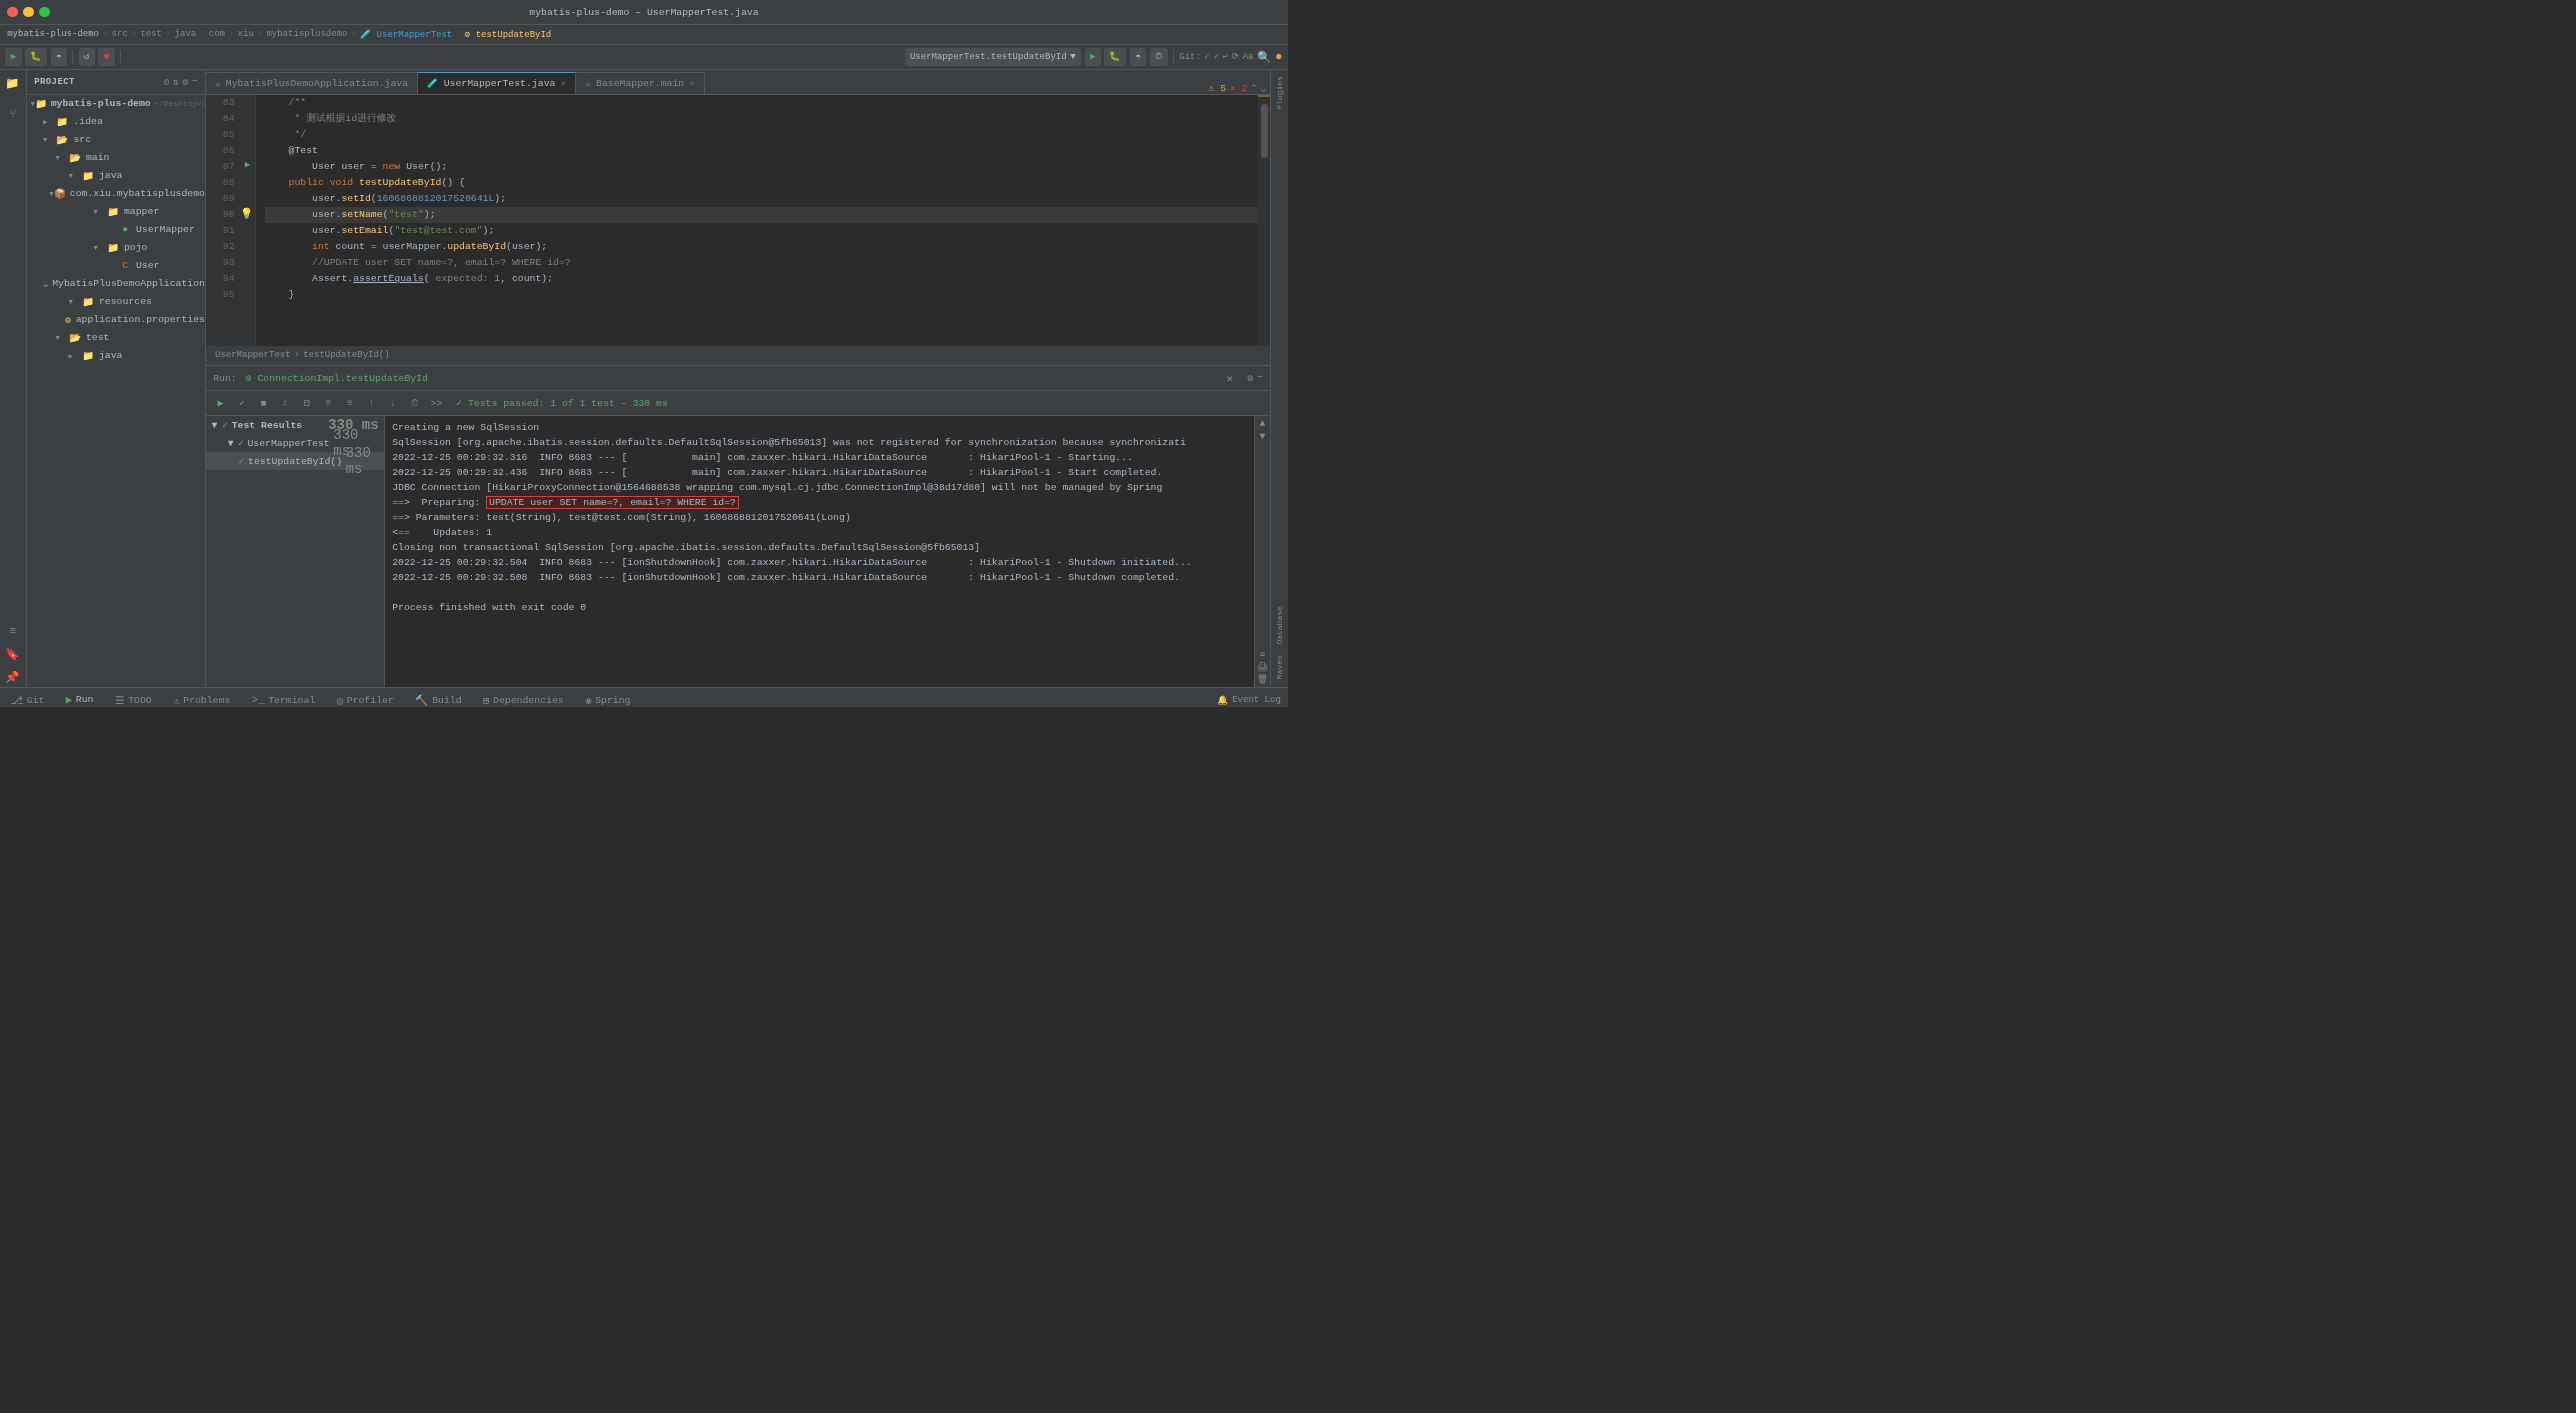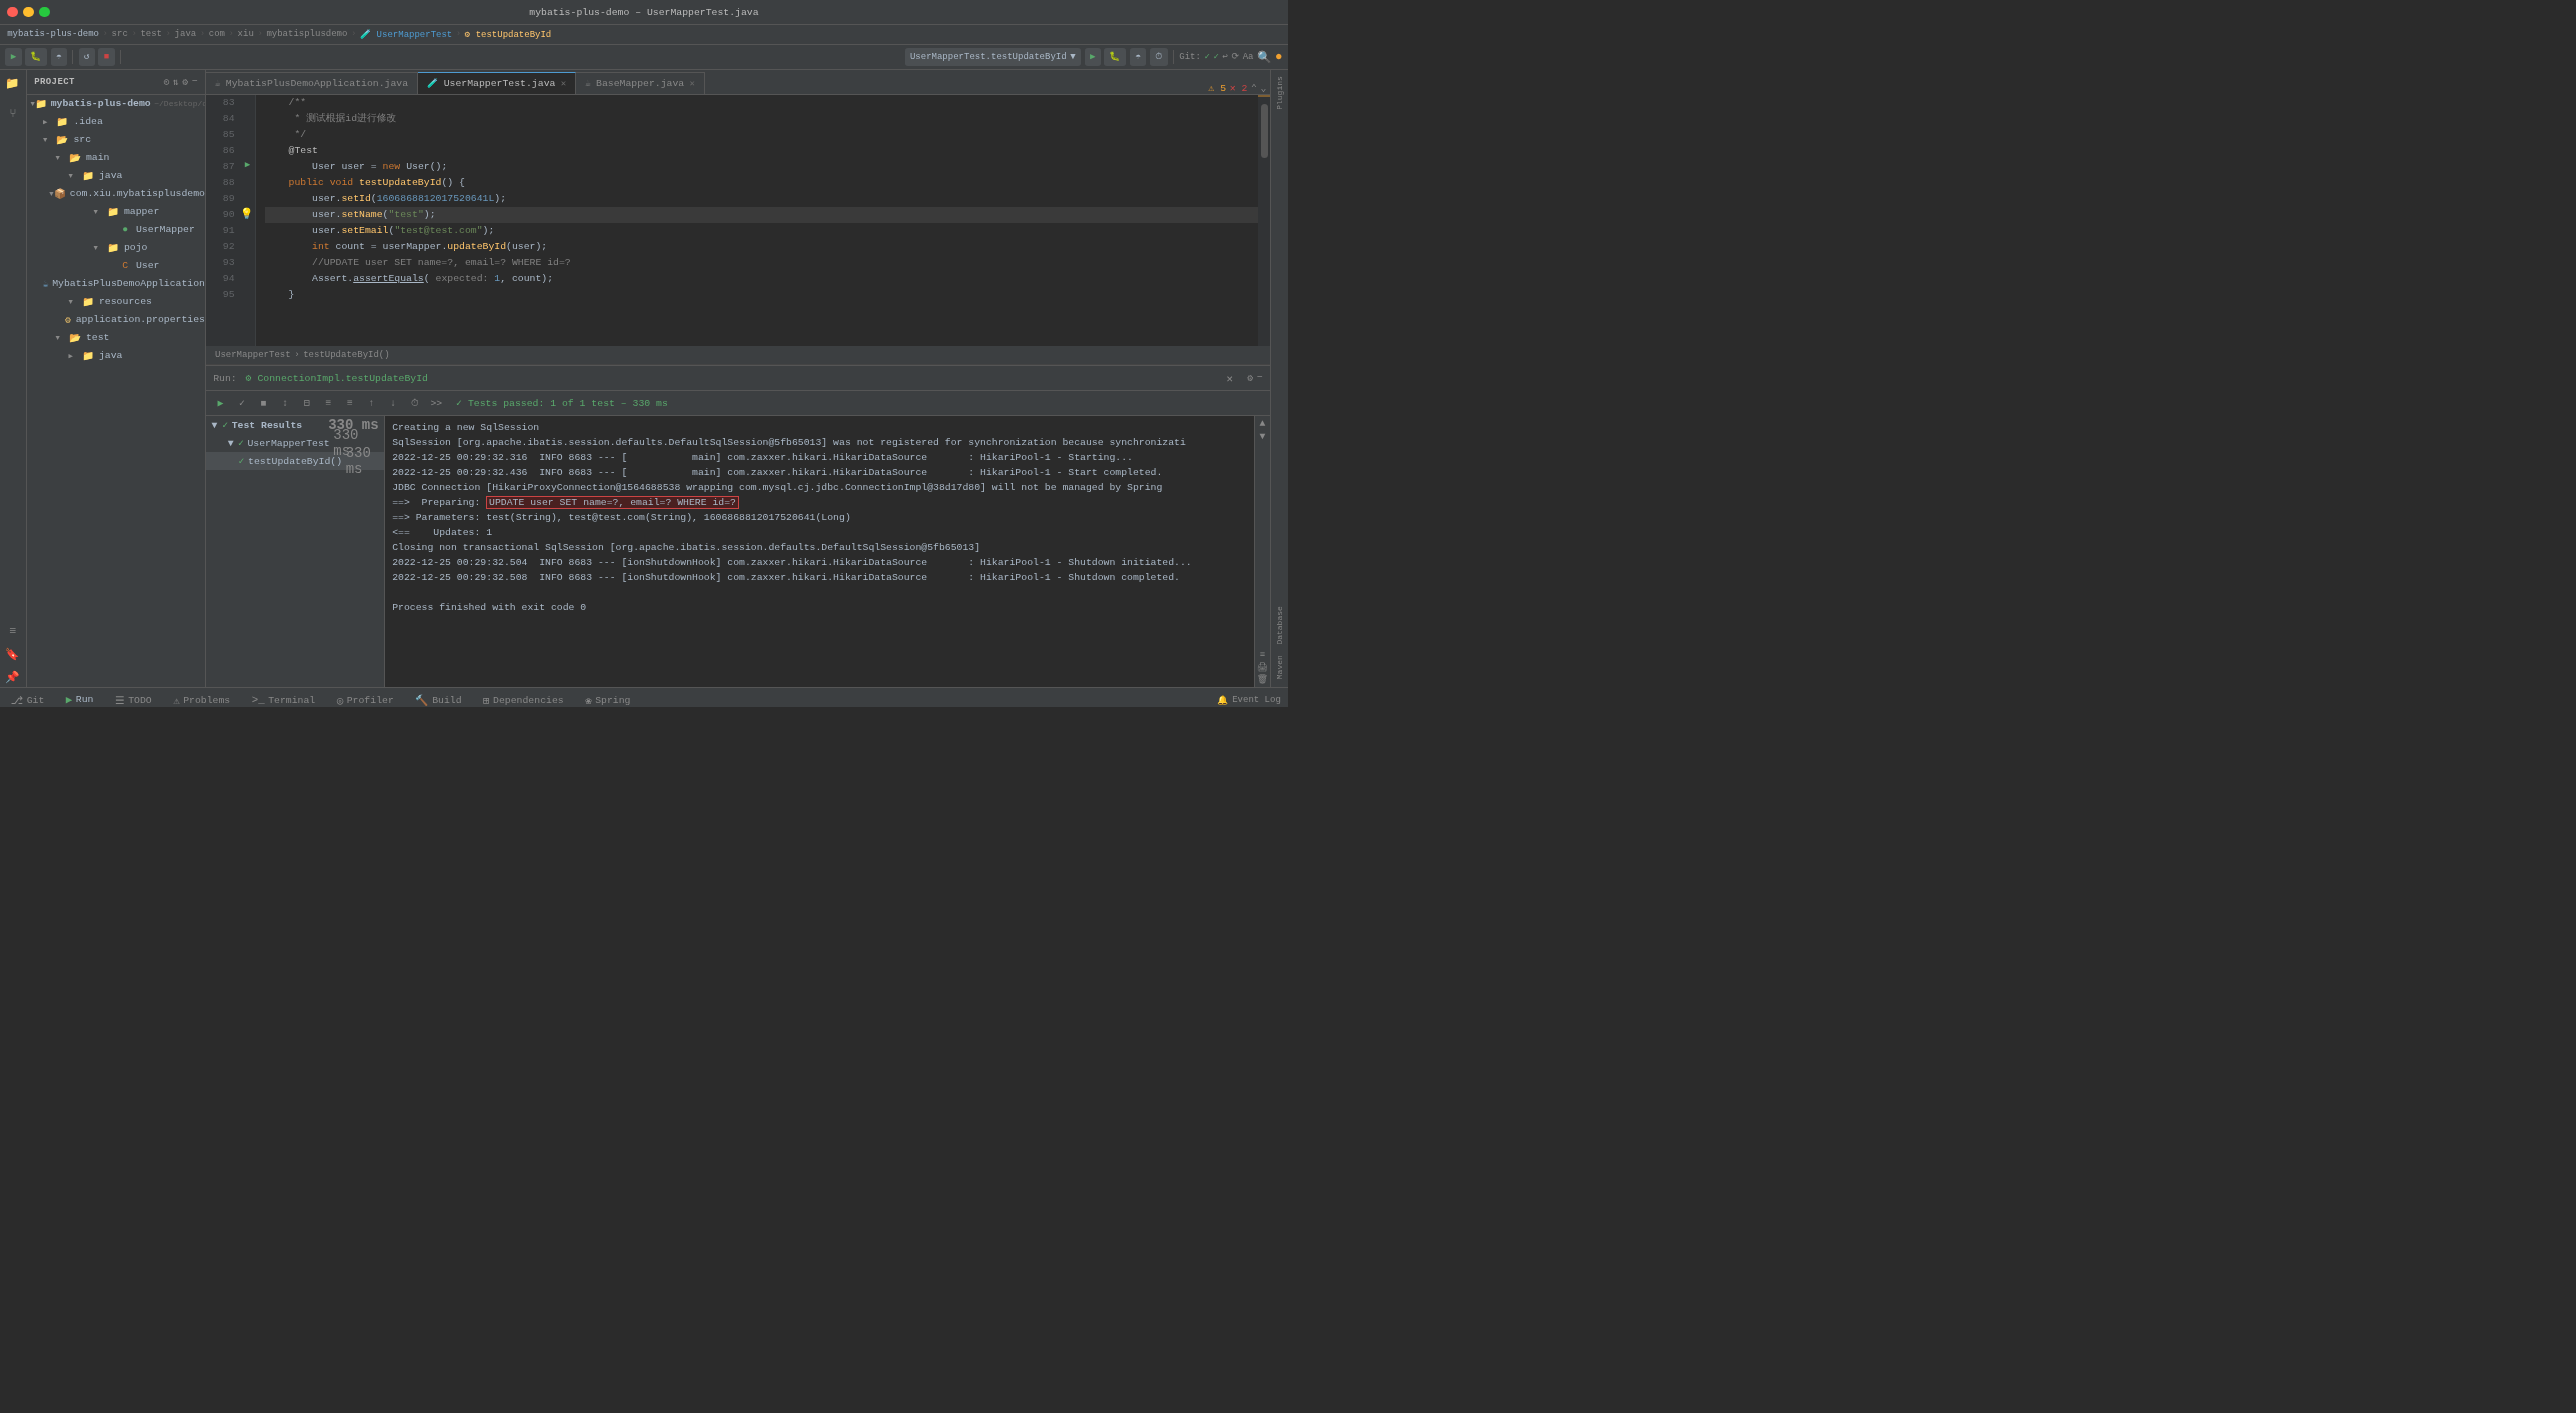--- a/index.html
+++ b/index.html
@@ -563,21 +563,21 @@
         <span class="tab-icon">☕</span>
         <span>MybatisPlusDemoApplication.java</span>
       </div>
       <div class="tab active">
         <span class="tab-icon">🧪</span>
         <span>UserMapperTest.java</span>
         <span class="tab-close">✕</span>
       </div>
       <div class="tab">
         <span class="tab-icon">☕</span>
-        <span>BaseMapper.java</span>
+        <span>BaseMapper.main</span>
         <span class="tab-close">✕</span>
       </div>
       <div class="tab-spacer"></div>
       <div class="tab-actions">
         <span style="color:#f0a030">⚠ 5</span>
         <span style="color:#cc4444">✕ 2</span>
         <span>⌃</span>
         <span>⌄</span>
       </div>
     </div>

